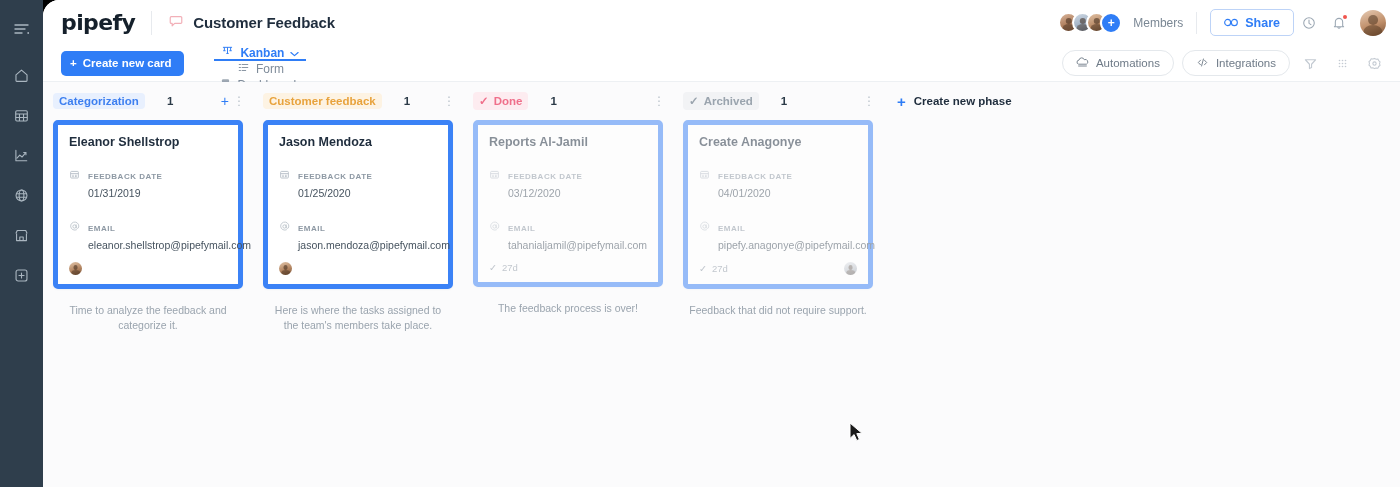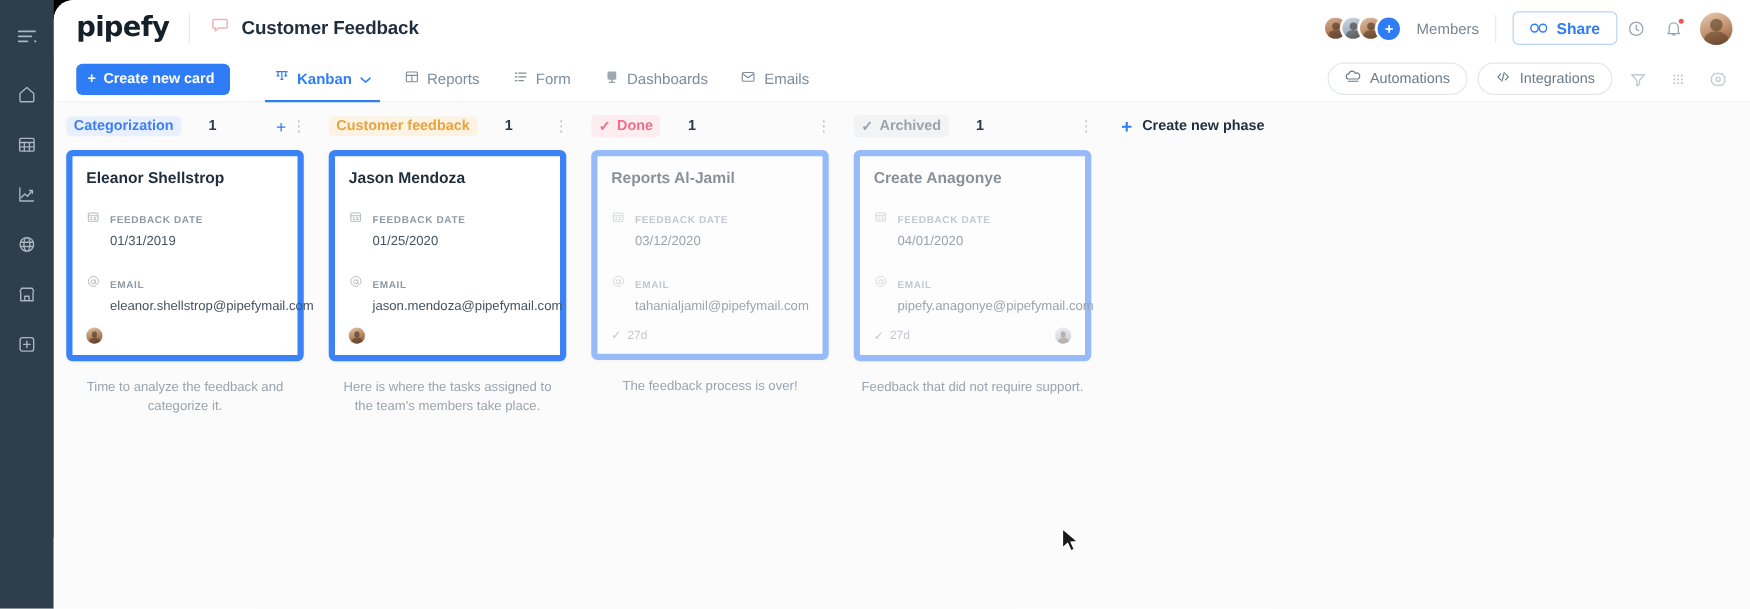--- a/index.html
+++ b/index.html
@@ -90,21 +90,21 @@
   
   .toolbar {
     height: 37px; display:flex; align-items:center; padding: 0 14px 0 18px;
     border-bottom: 1px solid #edf0f3; position:relative;
   }
   .create-btn {
     display:flex; align-items:center; gap:6px; background:#2f7df6; color:#fff;
     border:none; border-radius:5px; height:25px; padding:0 12px 0 9px;
     font-size:11.5px; font-weight:700; cursor:pointer; white-space:nowrap;
   }
-  .tabs { display:flex; align-items:center; margin-left:22px; height:37px; }
+  .tabs { display:flex; align-items:center; margin-left:22px; height:37px;flex-direction:column; }
   .tab {
     display:flex; align-items:center; gap:6px; height:37px; padding:0 13px;
     font-size:12px; color:#7e8b99; cursor:pointer; position:relative; white-space:nowrap;
   }
   .tab.active { color:#2f7df6; font-weight:600; }
   .tab.active:after {
     content:""; position:absolute; left:6px; right:6px; bottom:0; height:2px; background:#2f7df6;
   }
   .toolbar-right { margin-left:auto; display:flex; align-items:center; gap:8px; }
   .pill {
@@ -294,29 +294,20 @@
           </span>
           <span>Kanban</span>
           <span>
             <svg width="9" height="6" viewBox="0 0 10 6" fill="none" stroke="currentColor" stroke-width="1.4" stroke-linecap="round" stroke-linejoin="round">
                 <path d="M1 1.4 5 4.8 9 1.4"></path>
               </svg>
           </span>
         </div>
         <div class="tab">
           <span>
-            <svg width="13" height="13" viewBox="0 0 20 20" fill="none" stroke="currentColor" stroke-width="1.4">
-              <rect x="3.2" y="4" width="13.6" height="12" rx="1.3"></rect>
-                <path d="M3.2 8.2h13.6M10 8.2V16"></path>
-            </svg>
-          </span>
-          <span>Reports</span>
-        </div>
-        <div class="tab">
-          <span>
             <svg width="13" height="13" viewBox="0 0 20 20" fill="none" stroke="currentColor" stroke-width="1.4" stroke-linecap="round">
               <path d="M3.4 5.4h2M3.4 10h2M3.4 14.6h2M7.8 5.4h8.8M7.8 10h8.8M7.8 14.6h5.6"></path>
             </svg>
           </span>
           <span>Form</span>
         </div>
         <div class="tab">
           <span>
             <svg width="13" height="13" viewBox="0 0 20 20" fill="none" stroke="currentColor" stroke-width="1.4">
               <rect x="4.6" y="3.4" width="10.8" height="10" rx="1.6" fill="currentColor" stroke="none" opacity=".75"></rect>

